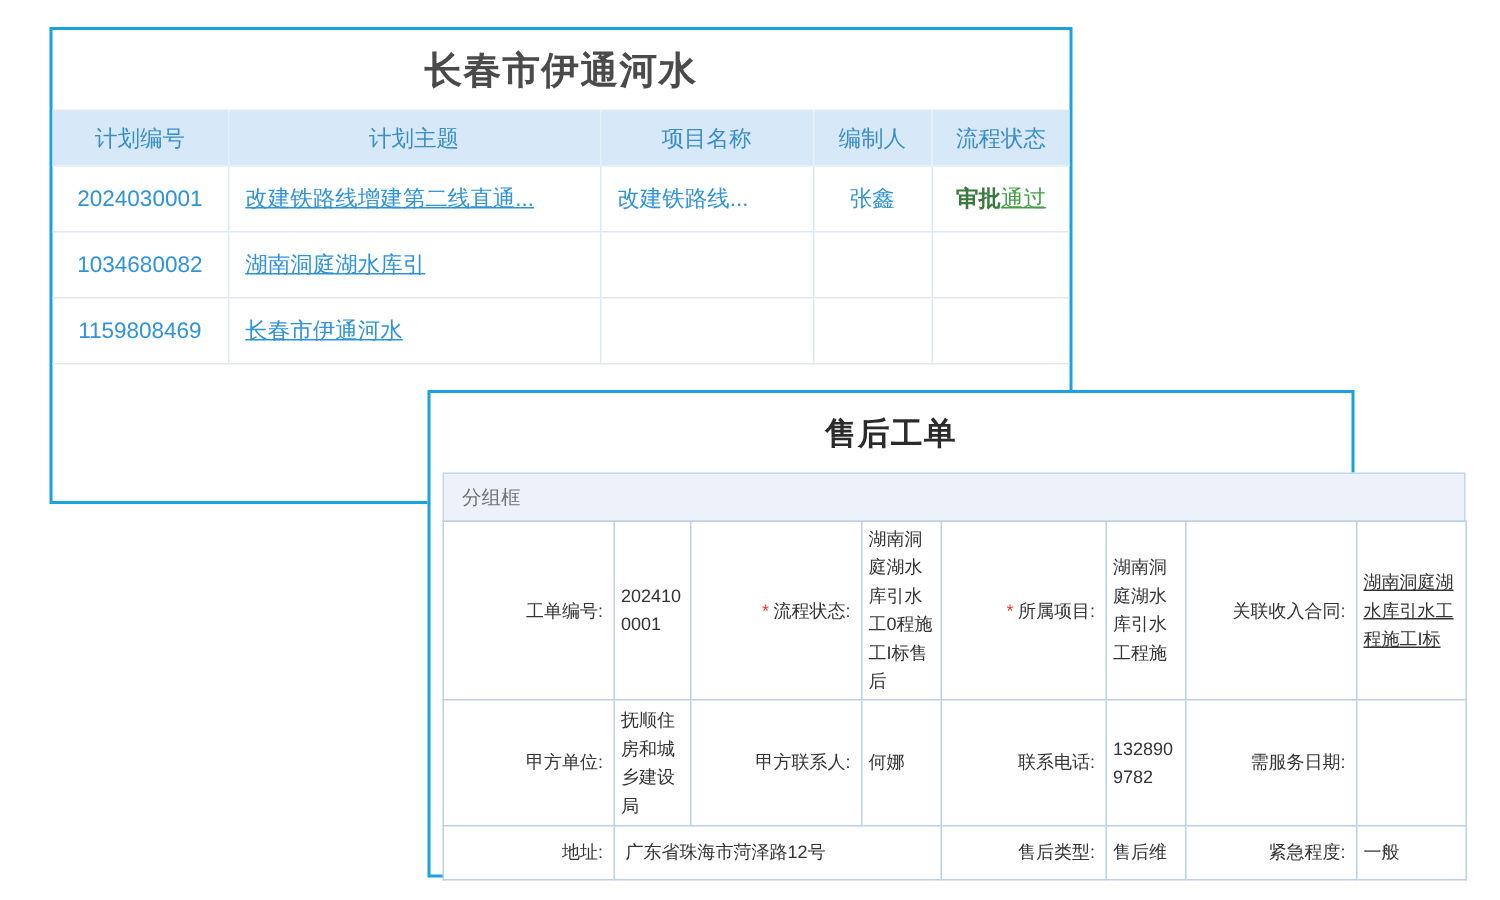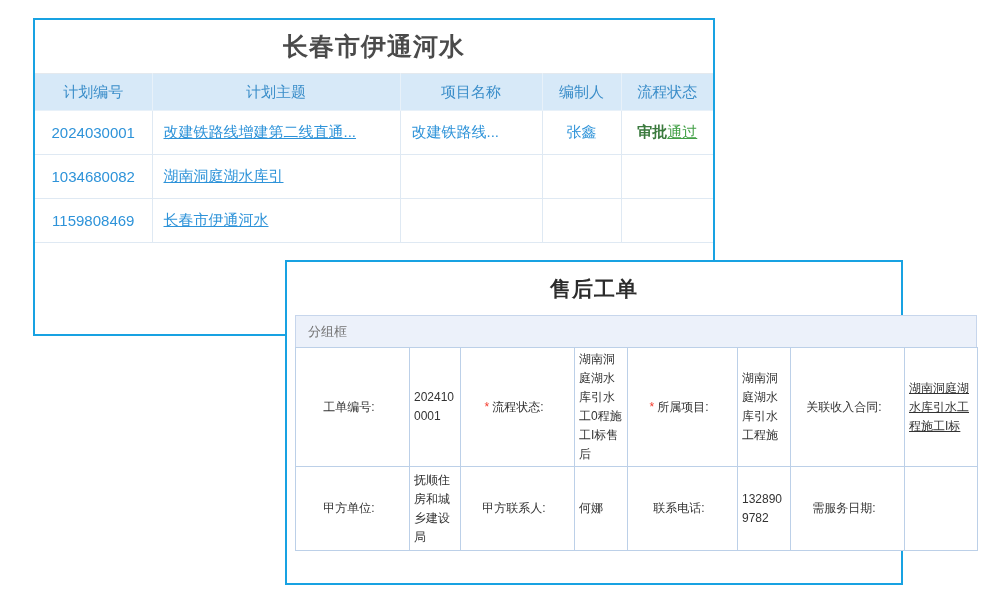--- a/index.html
+++ b/index.html
@@ -43,21 +43,21 @@
     font-size:21px;font-weight:bold;color:#2b2b2b;letter-spacing:1px;}
   #fg-body{position:absolute;left:8px;top:53px;width:682px;}
   #group-bar{height:33px;background:var(--groupbox-bg);border:1px solid var(--groupbox-border);
     display:flex;align-items:center;padding-left:12px;font-size:13px;color:#737373;}
   #form-table{width:682px;border-collapse:collapse;table-layout:fixed;margin-top:-1px;}
   #form-table td{border:1px solid var(--form-border);font-size:12px;color:#333;
     vertical-align:middle;line-height:19px;}
   #form-table tr.r-a td{height:113px;}
   #form-table tr.r-b td{height:84px;}
   #form-table tr.r-c td{height:36px;}
-  td.lbl{text-align:center;padding-right:7px;background:#fff;}
+  td.lbl{text-align:right;padding-right:7px;background:#fff;}
   td.val{text-align:left;padding:2px 4px;word-break:break-all;background:#fff;}
   td.val-wide{text-align:left;padding:2px 7px;background:#fff;white-space:nowrap;overflow:hidden;}
   .star{color:var(--red);margin-right:3px;}
   td.val a, td.link-cell{color:#2e7fd0;}
   td.link-cell{text-align:left;padding:2px 4px;word-break:break-all;
     text-decoration:underline;cursor:pointer;}
 </style>
 </head>
 <body>
 
@@ -137,16 +137,24 @@
       <tr class="r-b">
         <td class="lbl">甲方单位:</td>
         <td class="val">抚顺住房和城乡建设局</td>
         <td class="lbl">甲方联系人:</td>
         <td class="val">何娜</td>
         <td class="lbl">联系电话:</td>
         <td class="val">1328909782</td>
         <td class="lbl">需服务日期:</td>
         <td class="val"></td>
       </tr>
+      <tr class="r-c">
+        <td class="lbl">地址:</td>
+        <td class="val-wide" colspan="3">广东省珠海市菏泽路12号</td>
+        <td class="lbl">售后类型:</td>
+        <td class="val">售后维</td>
+        <td class="lbl">紧急程度:</td>
+        <td class="val">一般</td>
+      </tr>
     </tbody>
       </table>
   </div>
 </div>
 
 </body></html>

